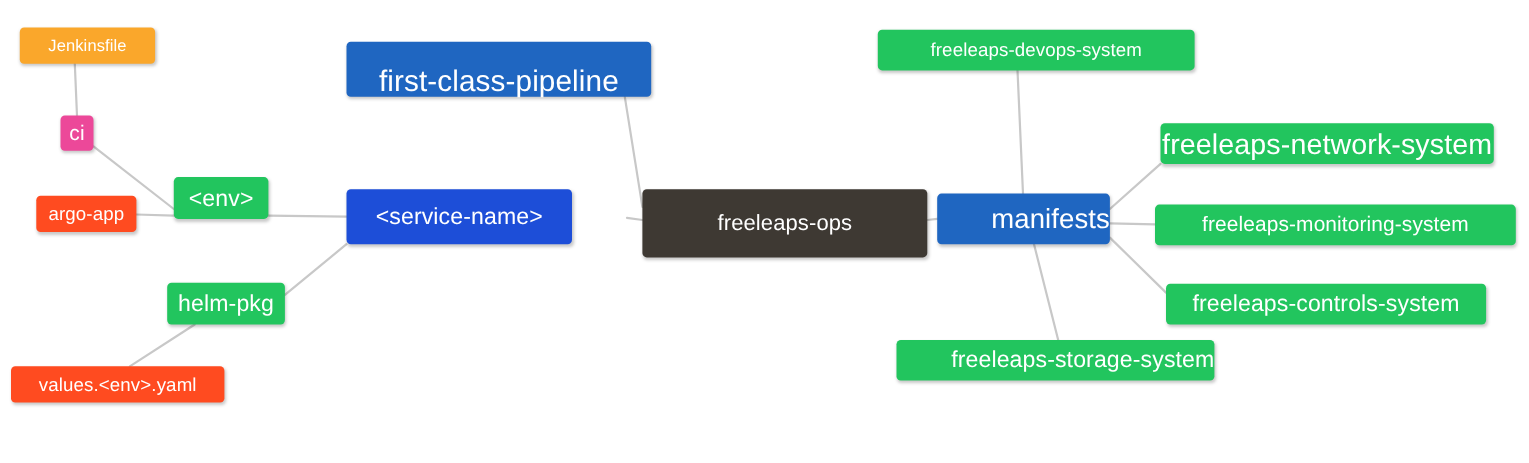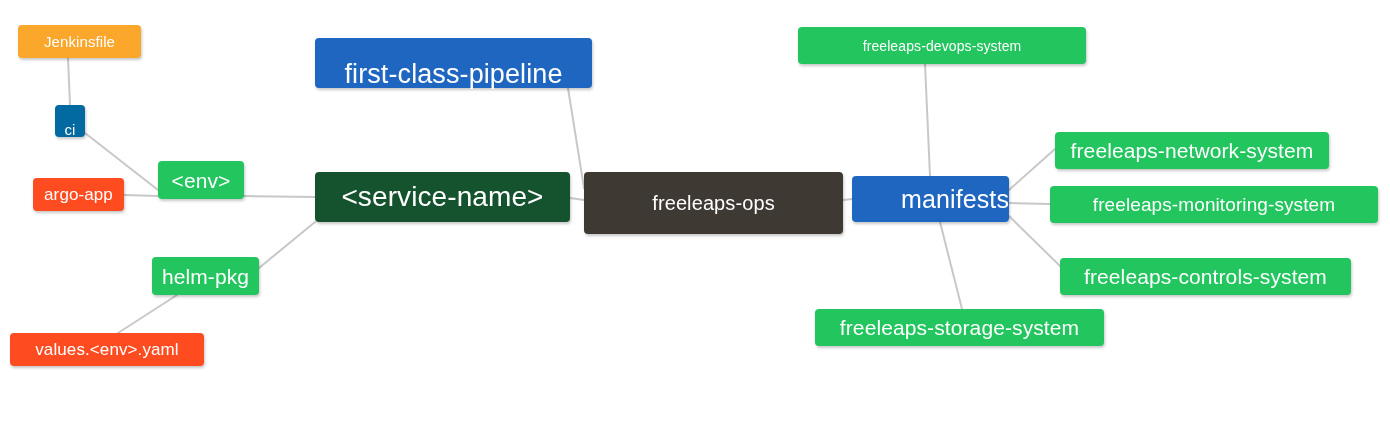--- a/index.html
+++ b/index.html
@@ -67,53 +67,53 @@
       <line x1="1009" y1="216" x2="1060" y2="266" stroke="#c8c8c8" stroke-width="2" stroke-linecap="round"></line>
       <line x1="940" y1="222" x2="962" y2="309" stroke="#c8c8c8" stroke-width="2" stroke-linecap="round"></line>
     </svg>
   <div id="node-layer">
       <div class="node" style="left: 584px; top: 172px; width: 259px; height: 62px; background: rgb(62, 57, 51); font-size: 20px;">
         <span class="node-label">freeleaps-ops</span>
       </div>
       <div class="node" style="left: 315px; top: 38px; width: 277px; height: 50px; background: rgb(31, 102, 193); font-size: 27px; align-items: flex-end;">
         <span class="node-label">first-class-pipeline</span>
       </div>
-      <div class="node" style="left: 315px; top: 172px; width: 255px; height: 50px; background: #14532d; font-size: 28px;">
+      <div class="node" style="left: 315px; top: 172px; width: 205px; height: 50px; background: #1d4ed8; font-size: 21px;">
         <span class="node-label">&lt;service-name&gt;</span>
       </div>
       <div class="node" style="left: 852px; top: 176px; width: 157px; height: 46px; background: rgb(31, 102, 193); font-size: 25px; justify-content: flex-end;">
         <span class="node-label">manifests</span>
       </div>
       <div class="node" style="left: 158px; top: 161px; width: 86px; height: 38px; background: rgb(34, 197, 94); font-size: 21px;">
         <span class="node-label">&lt;env&gt;</span>
       </div>
       <div class="node" style="left: 152px; top: 257px; width: 107px; height: 38px; background: rgb(34, 197, 94); font-size: 21px;">
         <span class="node-label">helm-pkg</span>
       </div>
       <div class="node" style="left: 18px; top: 25px; width: 123px; height: 33px; background: rgb(250, 167, 43); font-size: 15px;">
         <span class="node-label">Jenkinsfile</span>
       </div>
-      <div class="node" style="left: 55px; top: 105px; width: 30px; height: 32px; background: #0369a1; font-size: 15px; align-items: flex-end;">
+      <div class="node" style="left: 55px; top: 105px; width: 30px; height: 32px; background: #ec4899; font-size: 19px;">
         <span class="node-label">ci</span>
       </div>
       <div class="node" style="left: 33px; top: 178px; width: 91px; height: 33px; background: rgb(255, 75, 32); font-size: 17px;">
         <span class="node-label">argo-app</span>
       </div>
       <div class="node" style="left: 10px; top: 333px; width: 194px; height: 33px; background: rgb(255, 75, 32); font-size: 17px;">
         <span class="node-label">values.&lt;env&gt;.yaml</span>
       </div>
-      <div class="node" style="left: 798px; top: 27px; width: 288px; height: 37px; background: rgb(34, 197, 94); font-size: 14px;">
+      <div class="node" style="left: 798px; top: 27px; width: 288px; height: 37px; background: rgb(34, 197, 94); font-size: 17px;">
         <span class="node-label">freeleaps-devops-system</span>
       </div>
-      <div class="node" style="left: 1055px; top: 112px; width: 274px; height: 37px; background: rgb(34, 197, 94); font-size: 21px; margin-top: 20px;">
+      <div class="node" style="left: 1055px; top: 112px; width: 303px; height: 37px; background: rgb(34, 197, 94); font-size: 26px;">
         <span class="node-label">freeleaps-network-system</span>
       </div>
       <div class="node" style="left: 1050px; top: 186px; width: 328px; height: 37px; background: rgb(34, 197, 94); font-size: 19px;">
         <span class="node-label">freeleaps-monitoring-system</span>
       </div>
       <div class="node" style="left: 1060px; top: 258px; width: 291px; height: 37px; background: rgb(34, 197, 94); font-size: 21px;">
         <span class="node-label">freeleaps-controls-system</span>
       </div>
-      <div class="node" style="left: 815px; top: 309px; width: 289px; height: 37px; background: rgb(34, 197, 94); font-size: 21px;">
+      <div class="node" style="left: 815px; top: 309px; width: 289px; height: 37px; background: rgb(34, 197, 94); font-size: 21px; justify-content: flex-end;">
         <span class="node-label">freeleaps-storage-system</span>
       </div>
     </div>
 </div>
 
 </body></html>

